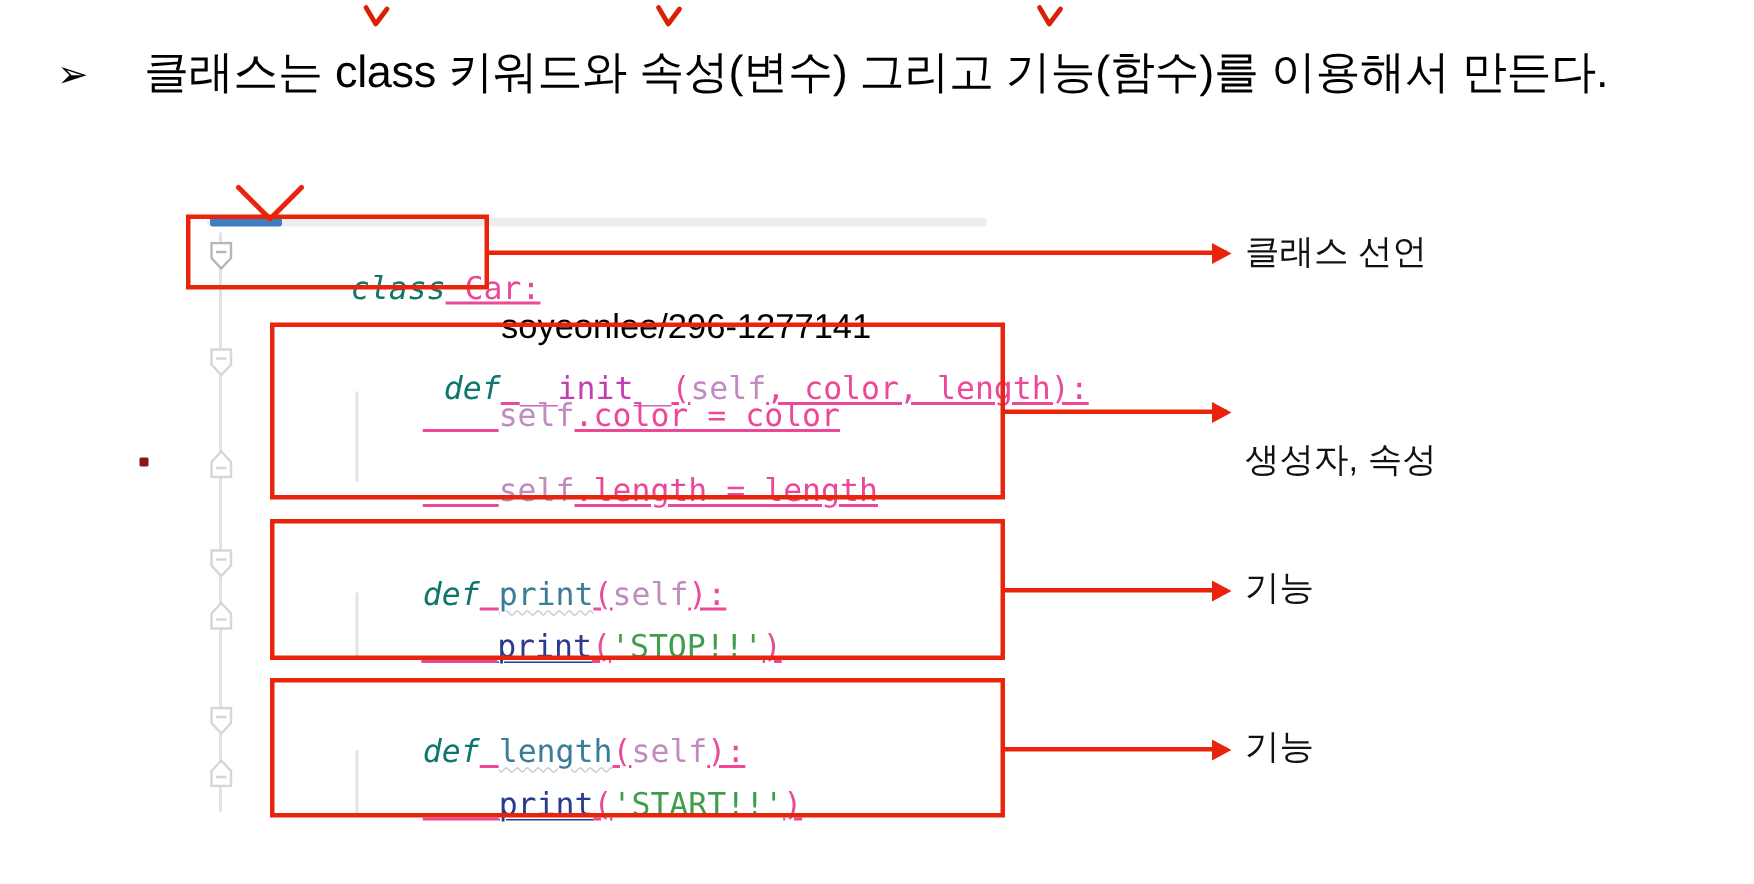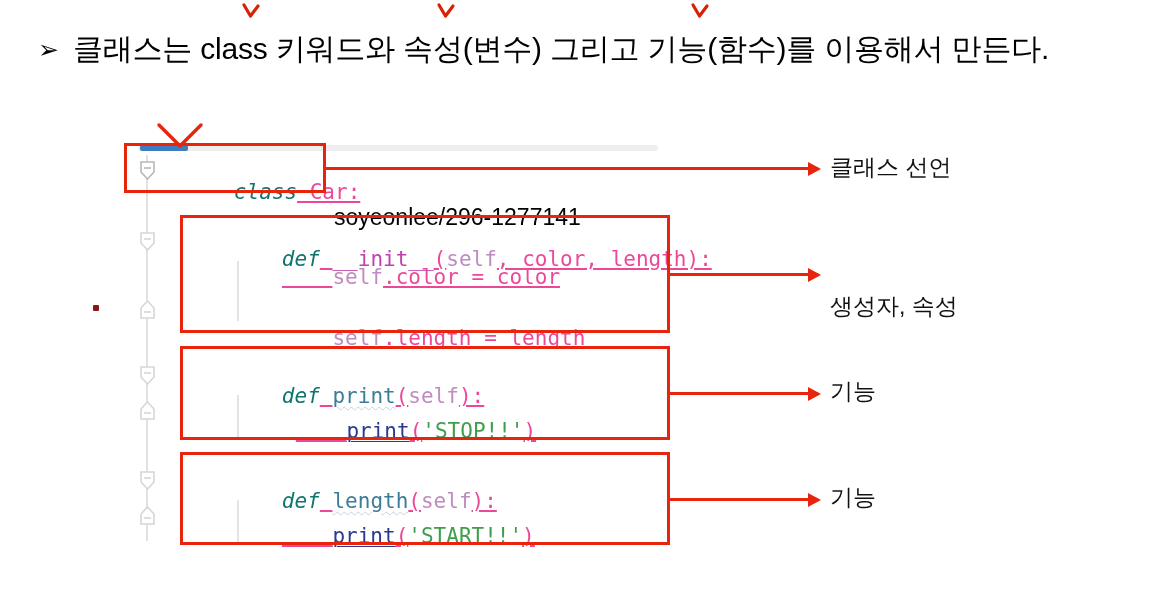--- a/index.html
+++ b/index.html
@@ -35,20 +35,21 @@
     color: #000000;
     font-family: "DejaVu Sans", sans-serif;
   }
   .heading-text {
     font-size: 30px;
     line-height: 1.15;
     color: #000000;
     letter-spacing: -0.2px;
     white-space: nowrap;
     font-family: "Liberation Sans", sans-serif;
+    margin-left: 23px;
   }
 
   
   .checkmark {
     position: absolute;
     width: 20px;
     height: 20px;
     color: #d92205;
   }
   .checkmark svg { display: block; width: 100%; height: 100%; }
@@ -274,34 +275,34 @@
     </div>
 
     <div class="indent-guide" style="left:113px; top:118px;  height:60px;"></div>
     <div class="indent-guide" style="left:113px; top:252px;  height:44px;"></div>
     <div class="indent-guide" style="left:113px; top:357px;  height:44px;"></div>
 
     <div class="code" style="left:34px; top:18px;">
       <span class="kw">class</span><span class="plain"> Car:</span>
     </div>
 
-    <div class="code" style="left:82px; top:85px;text-align:center;">
+    <div class="code" style="left:96px; top:85px;text-align:center;">
       <span class="kw">def</span><span class="plain"> </span><span class="dunder">__init__</span><span class="plain">(</span><span class="selfkw">self</span><span class="plain">, color, length):</span>
     </div>
     <div class="code" style="left:82px; top:103px;">
       <span class="plain">    </span><span class="selfkw">self</span><span class="plain">.color = color</span>
     </div>
-    <div class="code" style="left:82px; top:164px;">
+    <div class="code" style="left:82px; top:153px;">
       <span class="plain">    </span><span class="selfkw">self</span><span class="plain">.length = length</span>
     </div>
 
     <div class="code" style="left:82px; top:222px;">
       <span class="kw">def</span><span class="plain"> </span><span class="fname squiggle">print</span><span class="plain">(</span><span class="selfkw">self</span><span class="plain">):</span>
     </div>
-    <div class="code" style="left:96px; top:257px;">
+    <div class="code" style="left:81px; top:257px;">
       <span class="plain">    </span><span class="builtin under">print</span><span class="plain">(</span><span class="str">'STOP!!'</span><span class="plain">)</span>
     </div>
 
     <div class="code" style="left:82px; top:327px;">
       <span class="kw">def</span><span class="plain"> </span><span class="fname squiggle">length</span><span class="plain">(</span><span class="selfkw">self</span><span class="plain">):</span>
     </div>
     <div class="code" style="left:82px; top:362px;">
       <span class="plain">    </span><span class="builtin under">print</span><span class="plain">(</span><span class="str">'START!!'</span><span class="plain">)</span>
     </div>
   </div>

